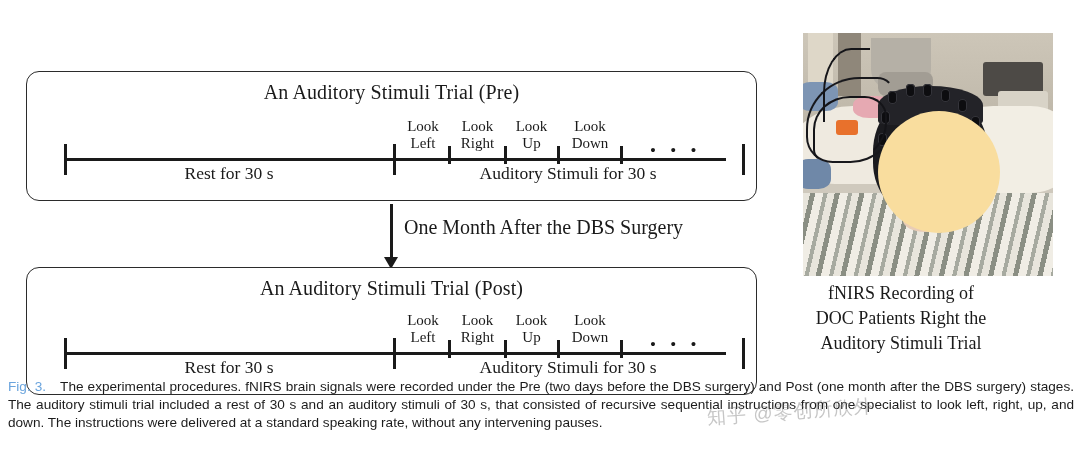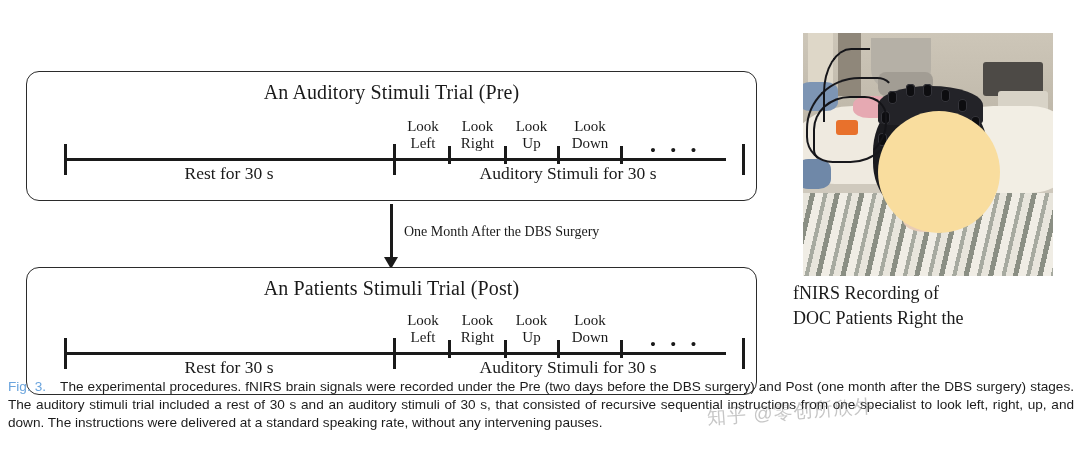--- a/index.html
+++ b/index.html
@@ -112,22 +112,22 @@
     left: 384px;
     top: 57px;
     width: 0; height: 0;
     border-left: 7.5px solid transparent;
     border-right: 7.5px solid transparent;
     border-top: 12px solid #1a1a1a;
   }
   #connector-label {
     position: absolute;
     left: 404px;
-    top: 24px;
-    font-size: 14px;
+    top: 16px;
+    font-size: 20px;
     white-space: nowrap;
   }
 
   
   #photo-panel {
     position: absolute;
     left: 803px;
     top: 33px;
     width: 250px;
     height: 243px;
@@ -238,24 +238,24 @@
     width:122px; height:122px;
     background:#f9dd9e; border-radius:50%;
   }
   .ph-neck {
     position:absolute; left:40%; top:70%; width:22%; height:12%;
     background:#e9cdb6; border-radius:40%;
   }
 
   #photo-caption {
     position: absolute;
-    left: 793px;
+    left: 765px;
     top: 281px;
     width: 272px;
-    text-align: left;
+    text-align: center;
     font-size: 18px;
     line-height: 25px;
     font-family: "Liberation Serif", serif;
   }
 
   
   #fig-caption {
     position: absolute;
     left: 8px;
     top: 378px;
@@ -330,21 +330,21 @@
     </div>
   </div>
 
   <div id="connector">
     <div id="connector-line"></div>
     <div id="connector-head"></div>
     <div id="connector-label">One Month After the DBS Surgery</div>
   </div>
 
   <div class="trial-box" id="trial-box-post">
-    <div class="trial-title">An Patients Stimuli Trial (Post)</div>
+    <div class="trial-title">An Auditory Stimuli Trial (Post)</div>
 
     <div class="timeline">
       <div class="tl-axis"></div>
 
       <div class="tl-tick major" style="left:25px;"></div>
       <div class="tl-tick major" style="left:354px;"></div>
       <div class="tl-tick major" style="left:703px;"></div>
 
       <div class="tl-tick minor" style="left:409px;"></div>
       <div class="tl-tick minor" style="left:465px;"></div>
@@ -411,19 +411,20 @@
   <div class="ph-wires3"></div>
   <div class="ph-orange"></div>
   <div class="ph-green"></div>
   <div class="ph-neck"></div>
   <div class="ph-face-mask"></div>
 </div>
 
 <div id="photo-caption">
   <div>fNIRS Recording of</div>
   <div>DOC Patients Right the</div>
+  <div>Auditory Stimuli Trial</div>
 </div>
 
 <div id="fig-caption">
   <span id="fig-caption-label">Fig. 3.</span><span id="fig-caption-gap"></span><span id="fig-caption-text">The experimental procedures. fNIRS brain signals were recorded under the Pre (two days before the DBS surgery) and Post (one month after the DBS surgery) stages. The auditory stimuli trial included a rest of 30 s and an auditory stimuli of 30 s, that consisted of recursive sequential instructions from one specialist to look left, right, up, and down. The instructions were delivered at a standard speaking rate, without any intervening pauses.</span>
 </div>
 
 <div id="watermark">知乎 @零创所欣外</div>
 
 </body></html>

